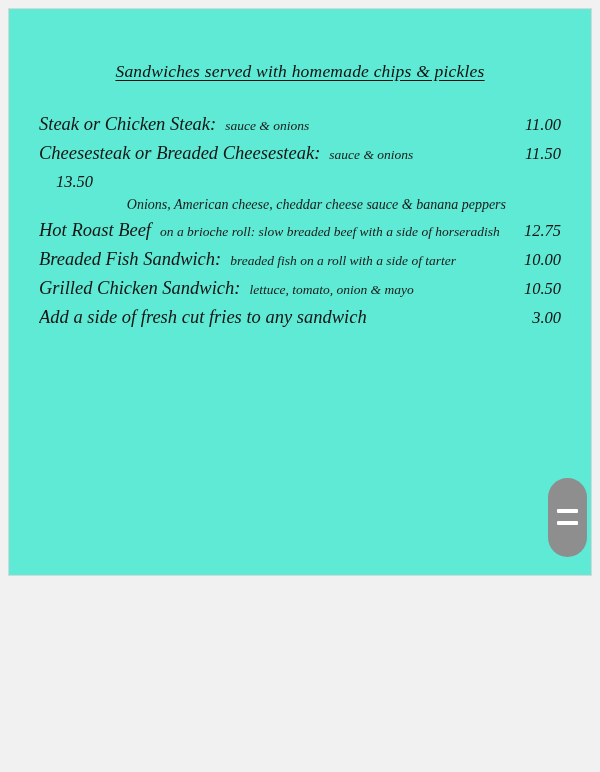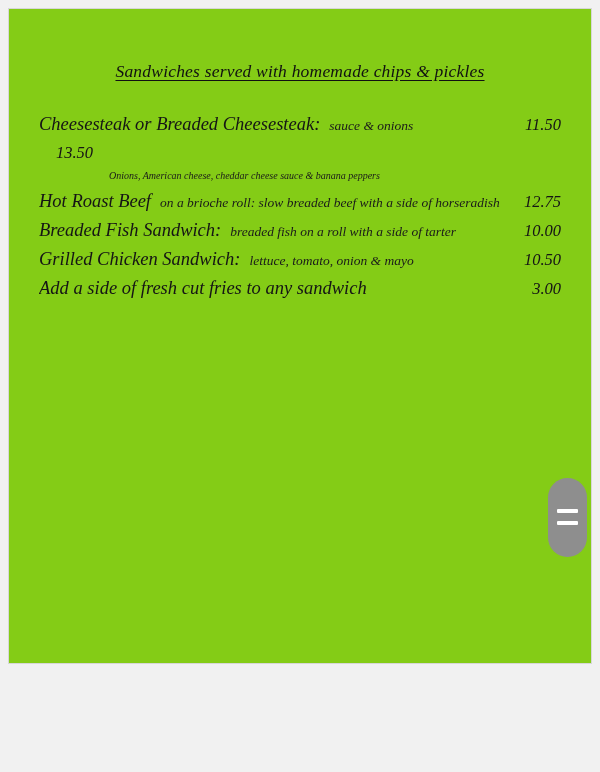--- a/index.html
+++ b/index.html
@@ -7,22 +7,22 @@
   body {
     background:#f1f1f1;
     font-family:"Liberation Serif", "DejaVu Serif", serif;
     position:relative;
     overflow:hidden;
     color:#141414;
   }
   .page {
     position:absolute;
     left:8px; top:8px;
-    width:584px; height:656px;
-    background:#84cc16;
+    width:584px; height:568px;
+    background:#5eead4;
     border:1px solid #d7d7d7;
   }
   .menu-title {
     margin-top:52px;
     text-align:center;
     font-style:italic;
     font-size:17.5px;
     letter-spacing:0.2px;
     text-decoration:underline;
     text-underline-offset:3px;
@@ -53,22 +53,22 @@
   .item-price {
     flex:0 0 auto;
     font-style:italic;
     font-size:16.5px;
     min-width:54px;
     text-align:right;
     color:#151515;
   }
   .subline {
     font-style:italic;
-    font-size:10px;
-    text-align:left;
+    font-size:14px;
+    text-align:right;
     margin:-3px 55px 7px 70px;
     line-height:17px;
     white-space:nowrap;
     color:#1a1a1a;
   }
   .scroll-handle {
     position:absolute;
     right:13px;
     top:478px;
     width:39px;
@@ -90,20 +90,27 @@
 </style>
 </head>
 <body>
 
 <div class="page">
 
   <div class="menu-title">Sandwiches served with homemade chips &amp; pickles</div>
 
   <div class="menu">
 
+    <div class="row">
+      <div class="item-text">
+        <span class="item-name">Steak or Chicken Steak:</span>
+        <span class="item-desc">sauce &amp; onions</span>
+      </div>
+      <div class="item-price">11.00</div>
+    </div>
 
     <div class="row">
       <div class="item-text">
         <span class="item-name">Cheesesteak or Breaded Cheesesteak:</span>
         <span class="item-desc">sauce &amp; onions</span>
       </div>
       <div class="item-price">11.50</div>
     </div>
 
     <div class="row">

